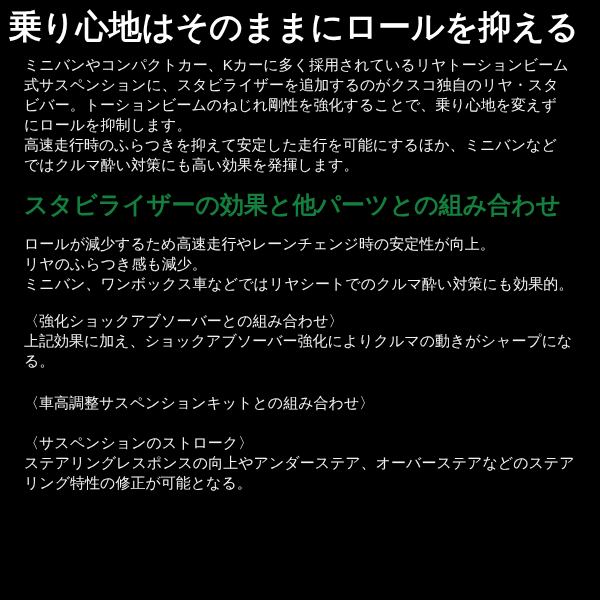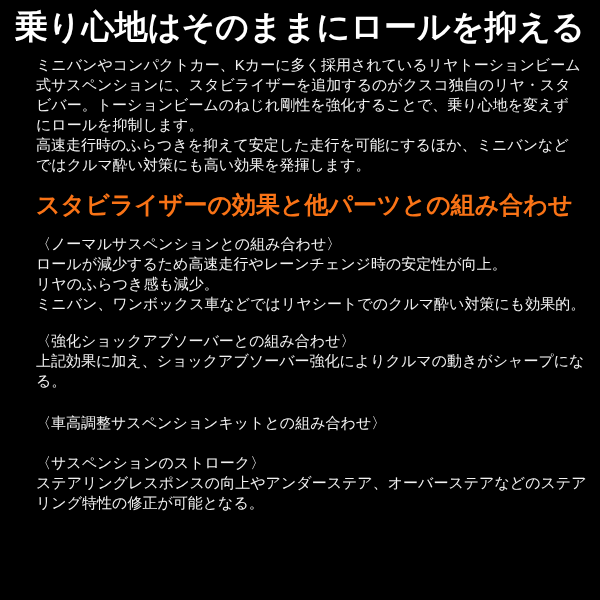--- a/index.html
+++ b/index.html
@@ -3,21 +3,21 @@
 <meta charset="utf-8">
 <style>
   html, body { margin:0; padding:0; background:#000; }
   body { width:600px; height:600px; overflow:hidden; }
   .page {
     box-sizing:border-box;
     width:600px; height:600px;
     background:#000000;
     color:#ffffff;
     font-family:"Liberation Sans", sans-serif;
-    padding:6px 12px 0 36px;
+    padding:6px 12px 0 24px;
   }
   .title {
     margin:0 -12px 0 -36px;
     font-size:33px;
     line-height:42px;
     font-weight:700;
     text-align:center;
     color:#ffffff;
     white-space:nowrap;
   }
@@ -27,21 +27,21 @@
     white-space:pre-line;
     color:#f2f2f2;
     margin:0;
   }
   .intro { margin-top:7px; }
   .subtitle {
     margin:13px 0 0 0;
     font-size:24px;
     line-height:33px;
     font-weight:700;
-    color:#f97316;
+    color:#15803d;
     white-space:nowrap;
   }
   .section { margin-top:20px; }
   .section.s1 { margin-top:13px; }
   .section.s2 { margin-top:19px;font-family:Liberation Mono, monospace; }
   .section.s3 { margin-top:24px; }
 </style>
 </head>
 <body>
 
@@ -52,21 +52,20 @@
   <p class="body-text intro">ミニバンやコンパクトカー、Kカーに多く採用されているリヤトーションビーム
 式サスペンションに、スタビライザーを追加するのがクスコ独自のリヤ・スタ
 ビバー。トーションビームのねじれ剛性を強化することで、乗り心地を変えず
 にロールを抑制します。
 高速走行時のふらつきを抑えて安定した走行を可能にするほか、ミニバンなど
 ではクルマ酔い対策にも高い効果を発揮します。</p>
 
   <h2 class="subtitle">スタビライザーの効果と他パーツとの組み合わせ</h2>
 
   <div class="section s1">
-    <div class="body-text">〈ノーマルサスペンションとの組み合わせ〉</div>
     <div class="body-text">ロールが減少するため高速走行やレーンチェンジ時の安定性が向上。
 リヤのふらつき感も減少。
 ミニバン、ワンボックス車などではリヤシートでのクルマ酔い対策にも効果的。</div>
   </div>
 
   <div class="section s2">
     <div class="body-text">〈強化ショックアブソーバーとの組み合わせ〉</div>
     <div class="body-text">上記効果に加え、ショックアブソーバー強化によりクルマの動きがシャープになる。</div>
   </div>
 

